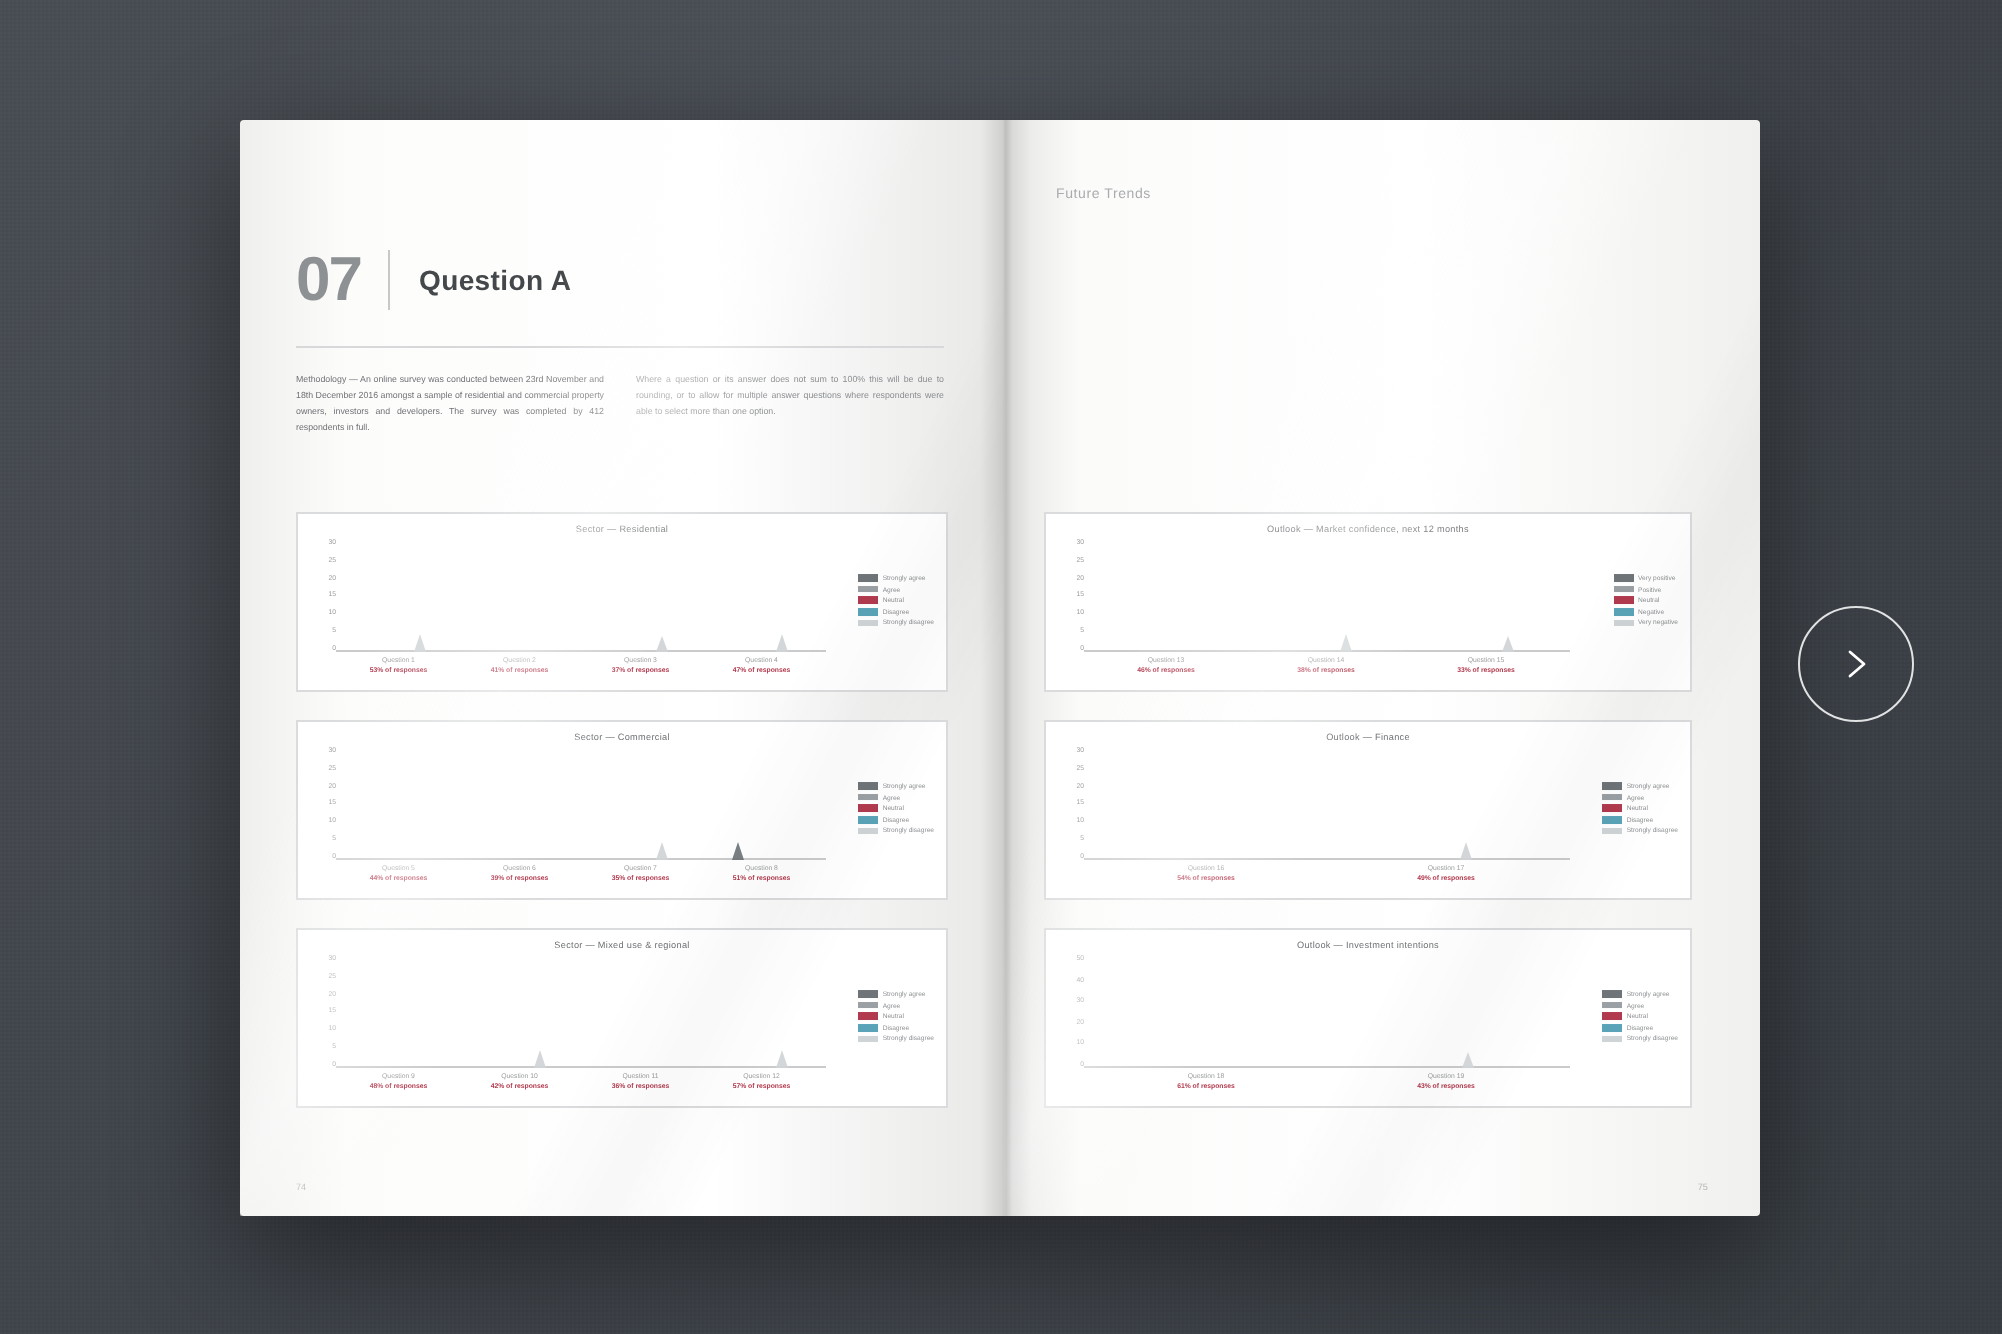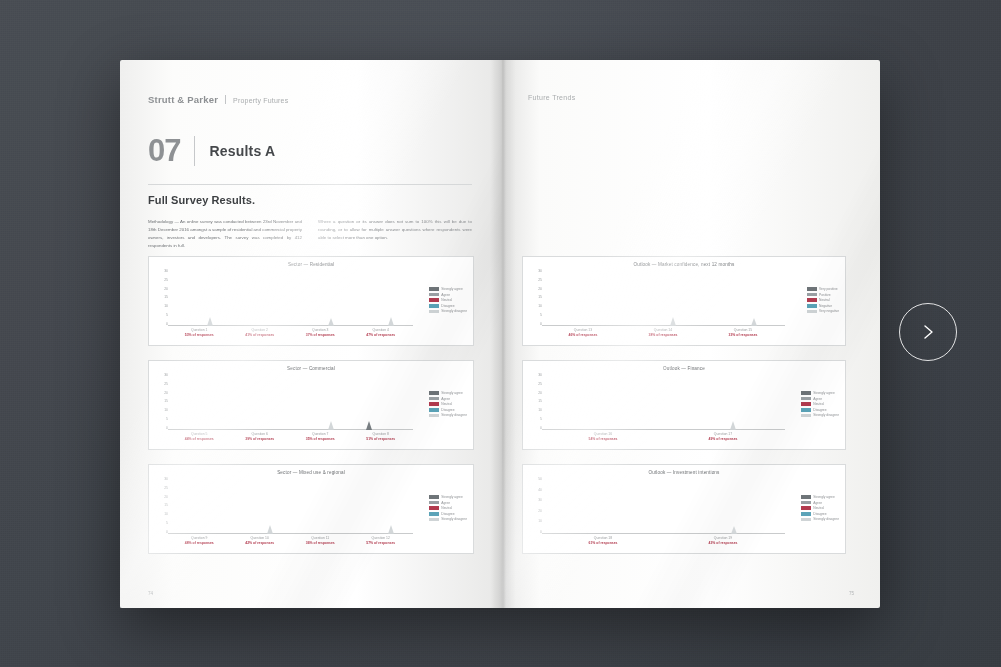--- a/index.html
+++ b/index.html
@@ -125,34 +125,28 @@
 <body>
 
 <div class="backdrop"></div>
 <div class="grain"></div>
 
 <div class="spread">
 
   <div class="page left">
     <div class="lp">
 
-      <div class="brandrow">
-        <span class="brand">Strutt &amp; Parker</span>
-        <span class="brand-div"></span>
-        <span class="brand-sub">Property Futures</span>
-      </div>
 
       <div class="chaprow">
         <span class="chapnum">07</span>
         <span class="chapbar"></span>
-        <span class="chaptitle">Results A</span>
+        <span class="chaptitle">Question A</span>
       </div>
 
       <div class="rule"></div>
-      <div class="sectitle">Full Survey Results.</div>
 
       <div class="cols">
         <div class="col">
           <div class="para dark">Methodology — An online survey was conducted between 23rd November and 18th December 2016 amongst a sample of residential and commercial property owners, investors and developers. The survey was completed by 412 respondents in full.</div>
         </div>
         <div class="col">
           <div class="para">Where a question or its answer does not sum to 100% this will be due to rounding, or to allow for multiple answer questions where respondents were able to select more than one option.</div>
         </div>
       </div>
     </div>

